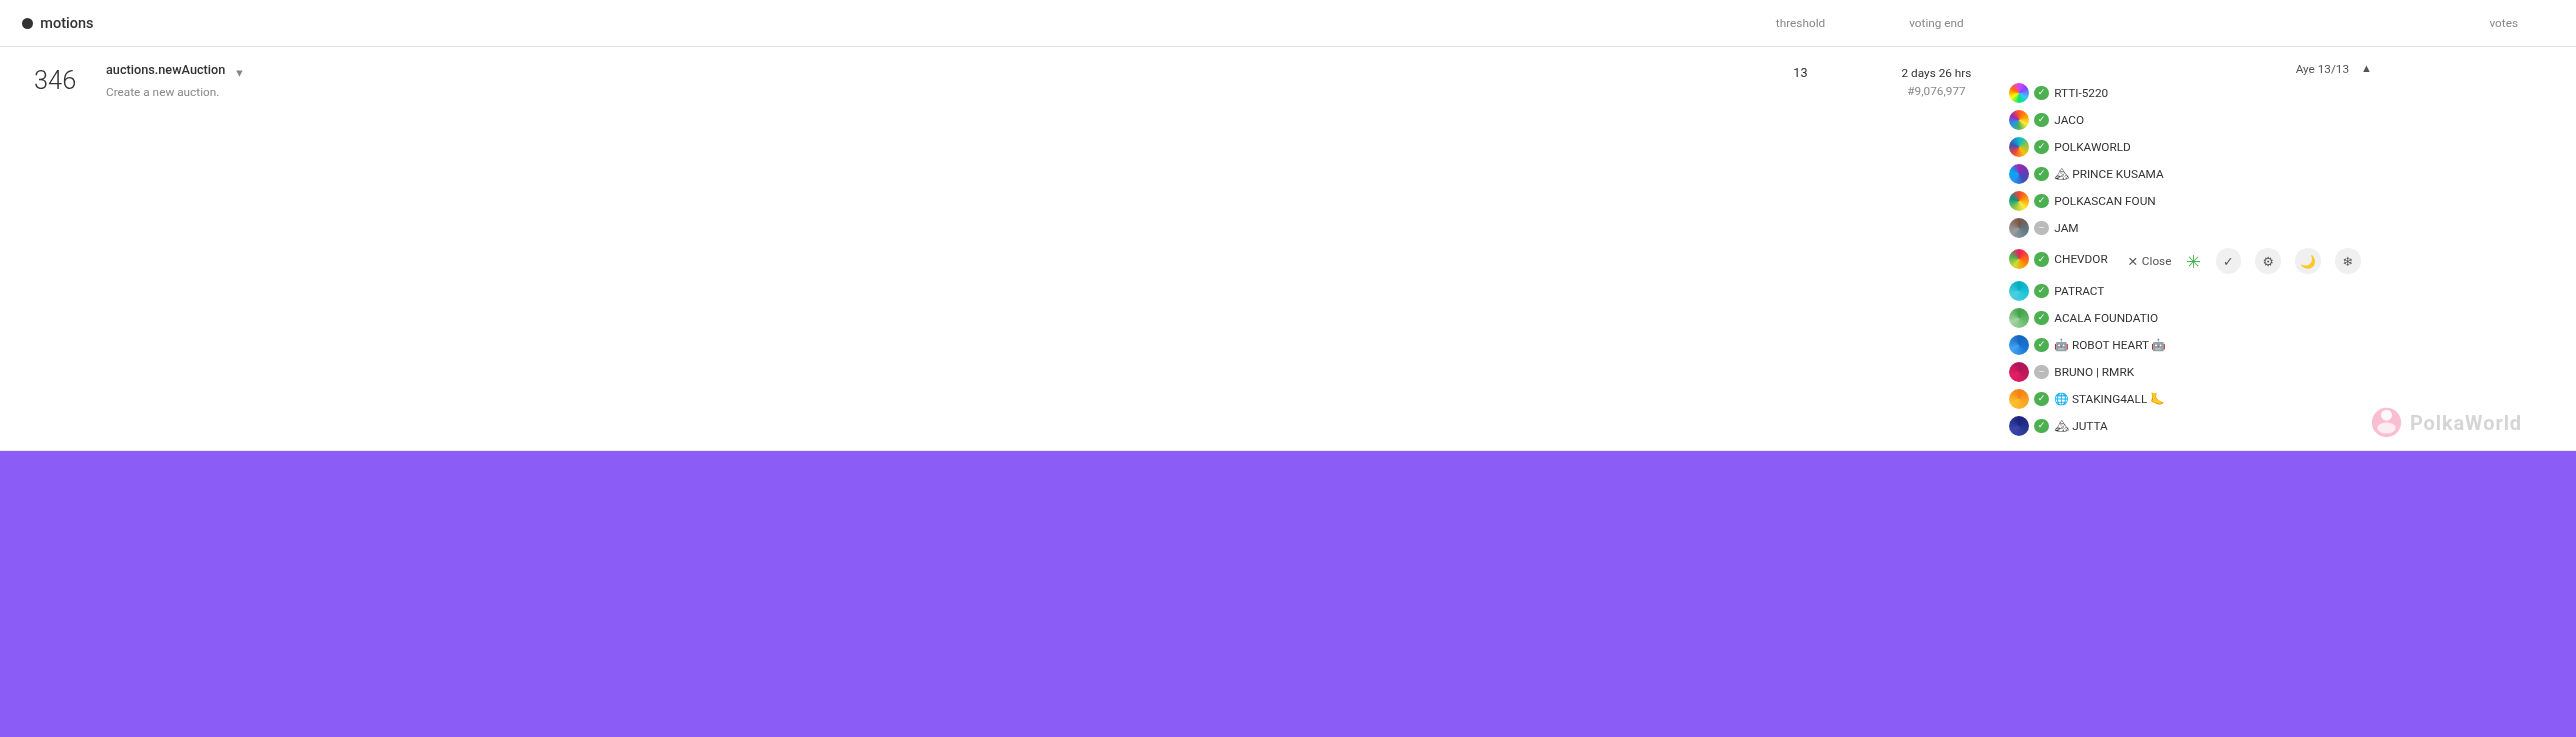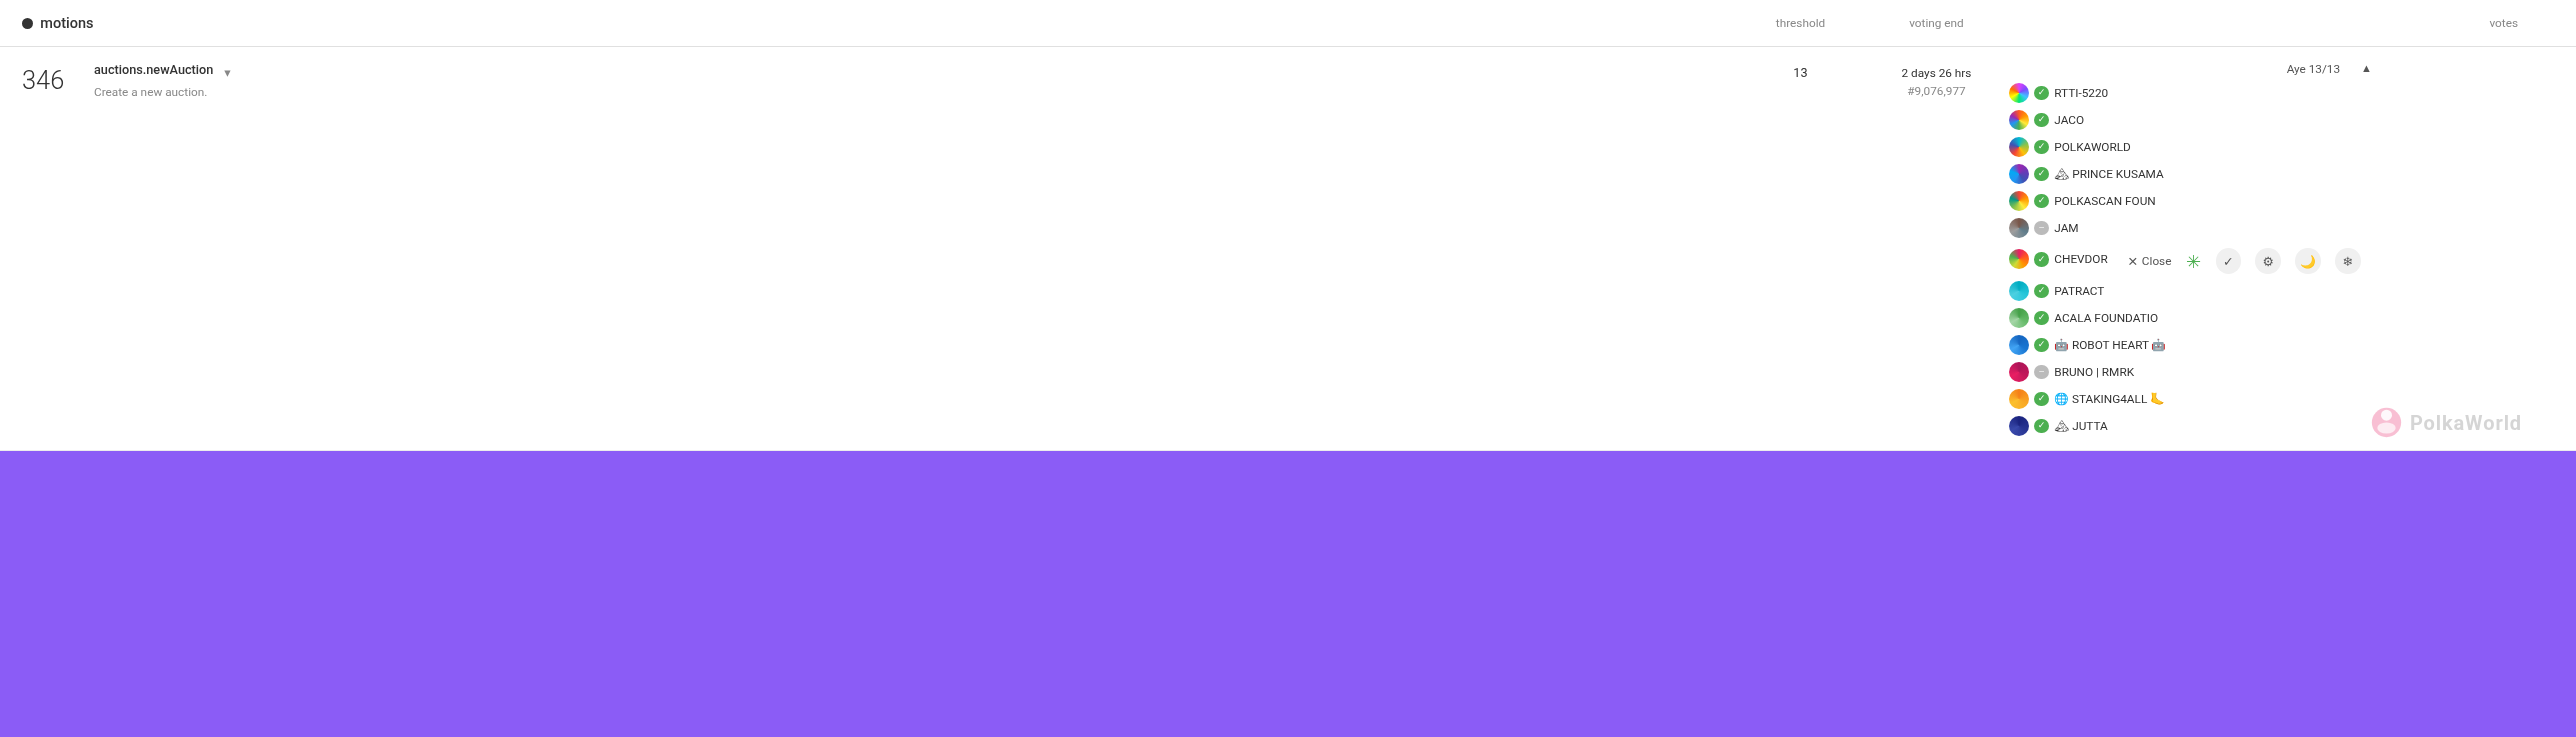--- a/index.html
+++ b/index.html
@@ -69,20 +69,21 @@
       position: relative;
       min-height: 73px;
     }
     .motion-id {
       font-size: 25.4px;
       font-weight: 300;
       color: #333;
       width: 54px;
       flex-shrink: 0;
       padding-top: 3.6px;
+      margin-left: 12px;
     }
     .motion-info {
       flex: 1;
       padding-left: 18px;
     }
     .motion-method {
       font-size: 12.7px;
       color: #333;
       font-weight: 500;
     }
@@ -120,21 +121,21 @@
       padding-top: 0;
     }
     .aye-header {
       display: flex;
       align-items: center;
       justify-content: flex-end;
       padding-right: 182px;
       margin-bottom: 7.3px;
       font-size: 11.8px;
       color: #555;
-      gap: 21px;
+      gap: 12px;
     }
     .aye-header .up-arrow {
       color: #555;
       font-size: 11px;
     }
     .vote-list {
       display: flex;
       flex-direction: column;
       gap: 7px;
     }

